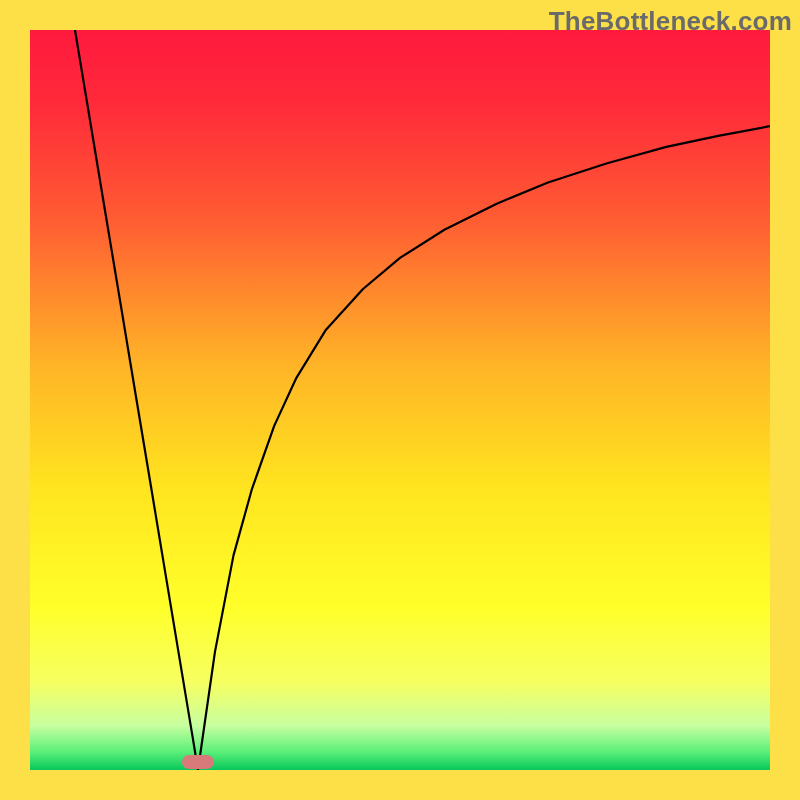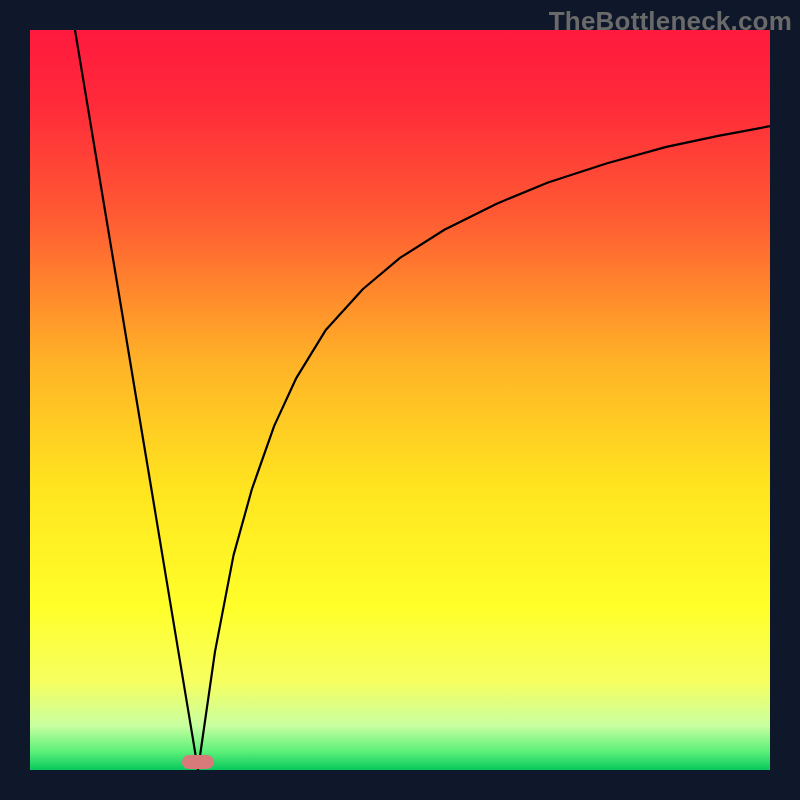--- a/index.html
+++ b/index.html
@@ -9,21 +9,21 @@
     height: 800px;
     background: #000;
     overflow: hidden;
   }
   .frame {
     position: absolute;
     left: 0;
     top: 0;
     width: 800px;
     height: 800px;
-    background: #0f172a;
+    background: #fde047;
   }
   .plot {
     position: absolute;
     left: 30px;
     top: 30px;
     width: 740px;
     height: 740px;
     overflow: hidden;
   }
   .gradient {

